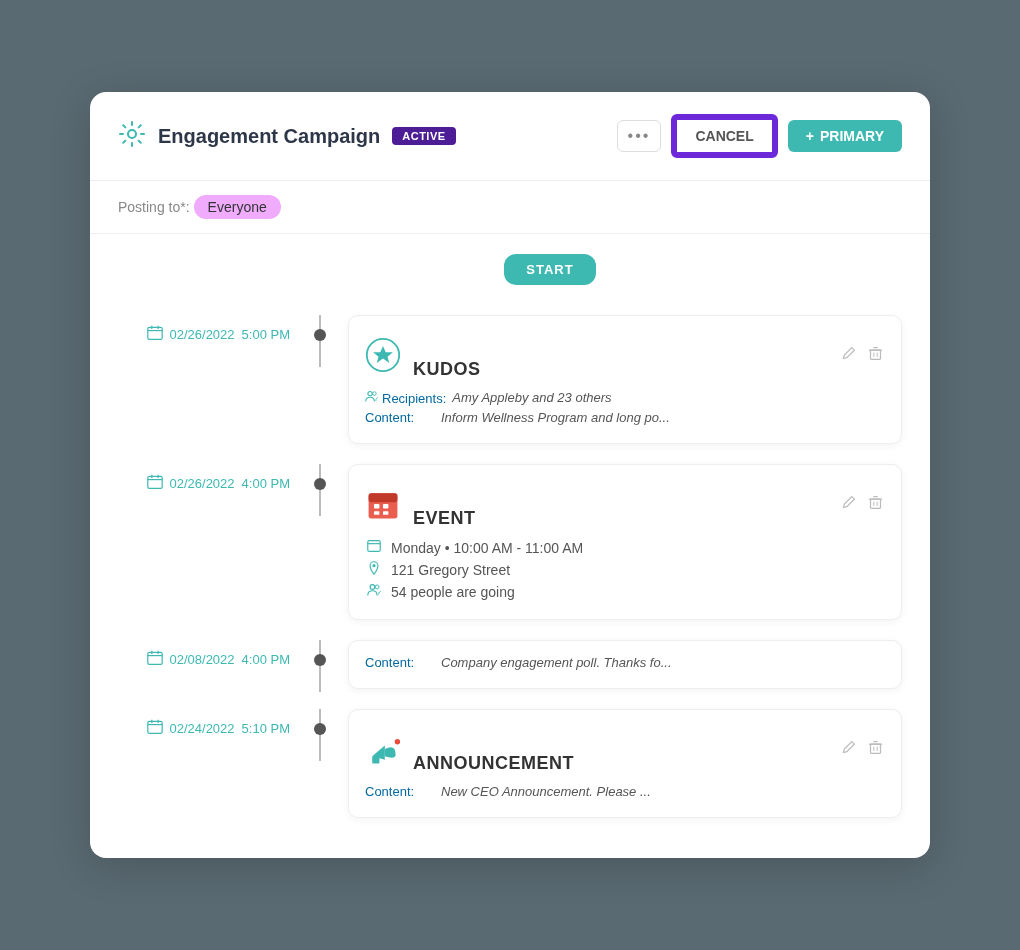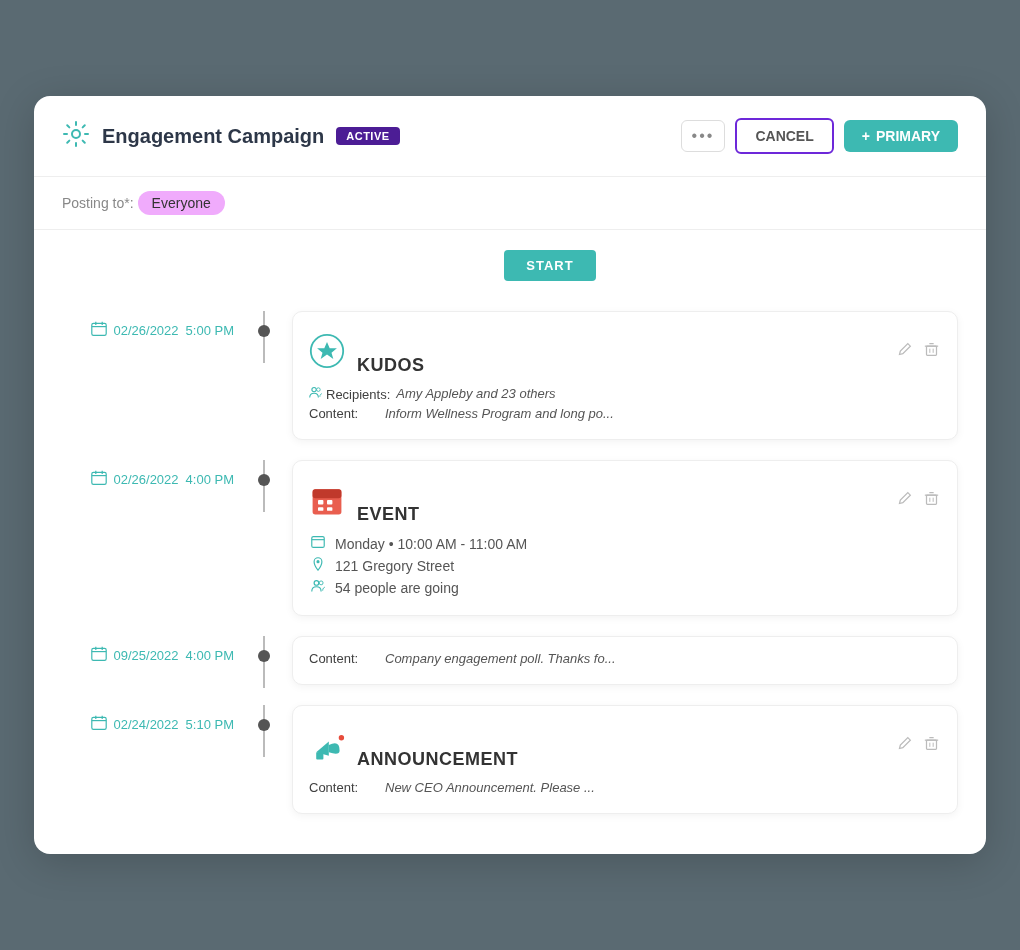--- a/index.html
+++ b/index.html
@@ -8,21 +8,21 @@
       width: 1020px;
       height: 950px;
       display: flex;
       align-items: center;
       justify-content: center;
       font-family: -apple-system, BlinkMacSystemFont, 'Segoe UI', sans-serif;
     }
     .card {
       background: #fff;
       border-radius: 16px;
-      width: 952px;
+      width: 840px;
       min-height: 740px;
       box-shadow: 0 8px 40px rgba(0,0,0,0.18);
       overflow: hidden;
     }
     
     .header {
       display: flex;
       align-items: center;
       padding: 22px 28px;
       border-bottom: 1px solid #eee;
@@ -65,21 +65,21 @@
       border: 1px solid #ddd;
       border-radius: 6px;
       padding: 6px 10px;
       cursor: pointer;
       color: #888;
       font-size: 16px;
       letter-spacing: 2px;
     }
     .cancel-btn {
       background: none;
-      border: 2px solid #6d28d9;
+      border: 6px solid #6d28d9;
       border-radius: 6px;
       padding: 8px 18px;
       cursor: pointer;
       color: #555;
       font-size: 14px;
       font-weight: 600;
     }
     .primary-btn {
       background: #3db9b2;
       border: none;
@@ -125,21 +125,21 @@
       position: relative;
       left: 40px;
     }
     .start-btn {
       background: #3db9b2;
       color: #fff;
       font-size: 13px;
       font-weight: 700;
       letter-spacing: 1px;
       padding: 8px 22px;
-      border-radius: 4px;
+      border-radius: 12px;
       border: none;
       cursor: pointer;
     }
     
     .timeline-row {
       display: flex;
       align-items: flex-start;
       margin-bottom: 20px;
       position: relative;
     }
@@ -232,21 +232,21 @@
     }
     .item-detail {
       display: flex;
       align-items: flex-start;
       gap: 6px;
       font-size: 13px;
       color: #666;
       margin-bottom: 4px;
     }
     .detail-label {
-      color: #404040;
+      color: #0369a1;
       min-width: 70px;
     }
     .detail-value {
       color: #555;
       font-style: italic;
     }
     .event-detail-row {
       display: flex;
       align-items: center;
       gap: 8px;
@@ -428,21 +428,21 @@
           </div>
         </div>
         <div class="timeline-row">
           <div class="time-col">
     <span><svg viewBox="0 0 20 20" width="16" height="16" xmlns="http://www.w3.org/2000/svg">
   <rect x="1" y="3" width="18" height="15" rx="2" fill="none" stroke="#3db9b2" stroke-width="1.5"></rect>
   <line x1="1" y1="7" x2="19" y2="7" stroke="#3db9b2" stroke-width="1.5"></line>
   <line x1="6" y1="1" x2="6" y2="5" stroke="#3db9b2" stroke-width="1.5"></line>
   <line x1="14" y1="1" x2="14" y2="5" stroke="#3db9b2" stroke-width="1.5"></line>
 </svg></span>
-    <span style="color:#3db9b2;font-size:13px">09/25/2022</span>
+    <span style="color:#3db9b2;font-size:13px">02/08/2022</span>
     <span style="color:#3db9b2;font-size:13px">4:00 PM</span>
   </div>
           <div class="dot-col">
             <div class="line"></div>
             <div class="dot"></div>
           </div>
           <div class="card-col">
             <div class="item-card">
 
         <div class="item-detail">

